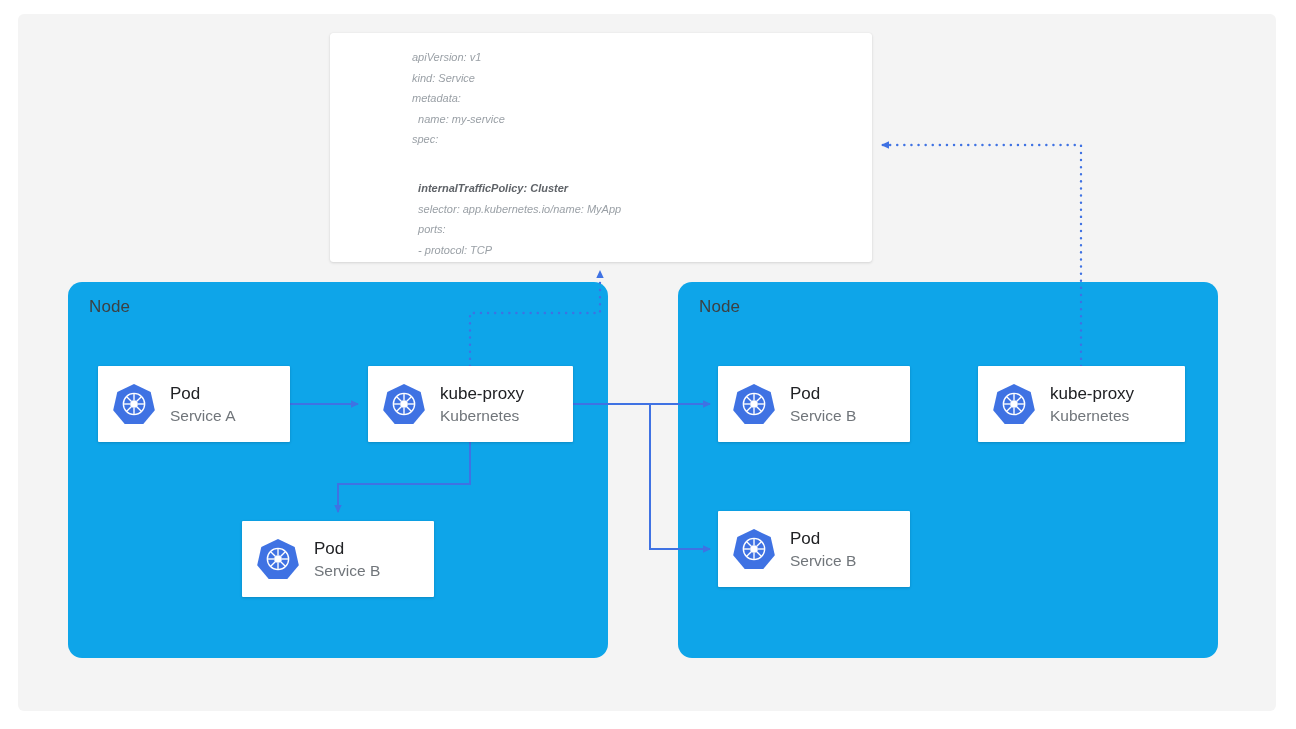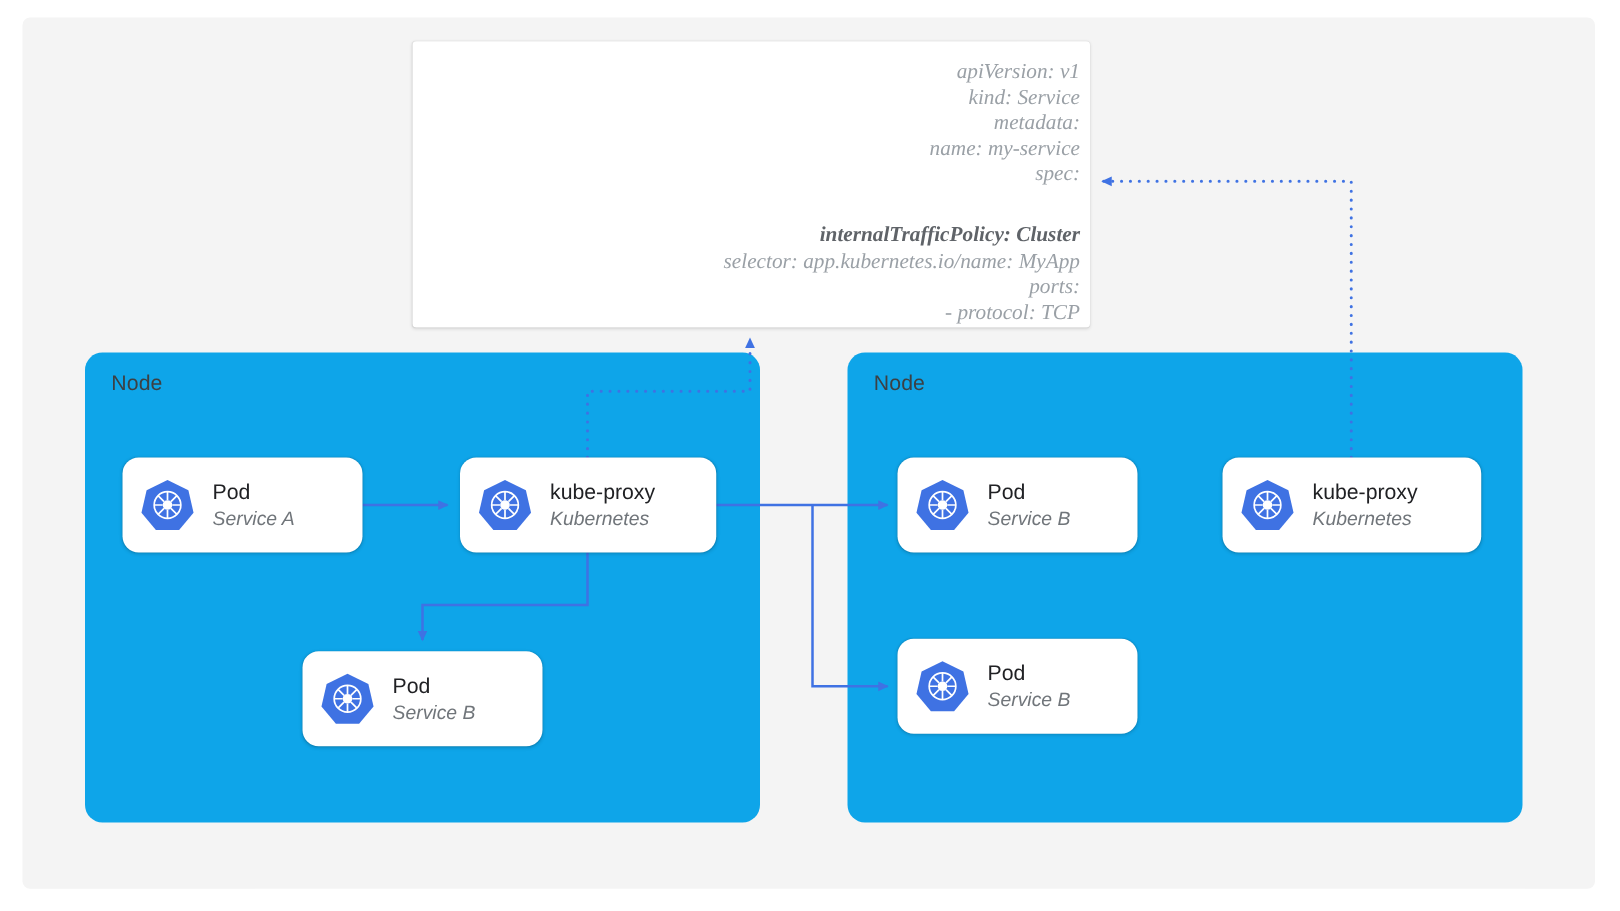--- a/index.html
+++ b/index.html
@@ -14,61 +14,60 @@
 
   
   .yaml-card{
     position:absolute;left:330px;top:33px;width:542px;height:229px;
     background:#ffffff;border-radius:3px;
     box-shadow:0 1px 3px rgba(0,0,0,.13),0 0 1px rgba(0,0,0,.10);
     overflow:hidden;
   }
   .yaml-body{
     position:absolute;left:82px;top:14px;right:8px;
-    font-family:Liberation Serif, serif;
+    font-family:Liberation Sans, sans-serif;
     font-style:italic;
-    font-size:17px;
+    font-size:11px;
     line-height:20.6px;
     color:#9aa0a6;
     white-space:pre;
-    text-align:right;
   }
   .yaml-line{white-space:pre;}
   .yaml-line.b{font-weight:bold;color:#5f6368;margin-top:28px;}
 
   
   .node-panel{
     position:absolute;background:#0ea5e9;border-radius:14px;
   }
   .node-panel.left{left:68px;top:282px;width:540px;height:376px;}
   .node-panel.right{left:678px;top:282px;width:540px;height:376px;}
   .node-label{
     position:absolute;left:21px;top:15px;
     font-size:17px;color:#3c4043;letter-spacing:.1px;
     font-family:"Liberation Sans",sans-serif;
   }
 
   
   .card{
-    position:absolute;background:#ffffff;border-radius:13px;
+    position:absolute;background:#ffffff;border-radius:1px;
     box-shadow:0 1px 3px rgba(0,0,0,.16),0 0 1px rgba(0,0,0,.10);
     display:flex;align-items:center;
   }
   .card .k8s-logo{
     flex:0 0 auto;width:44px;height:44px;margin-left:14px;margin-right:14px;
   }
   .card .k8s-logo svg{display:block;width:44px;height:44px;}
   .card-text{display:flex;flex-direction:column;justify-content:center;}
   .card-title{
     font-size:17px;color:#202124;line-height:21px;
     font-family:"Liberation Sans",sans-serif;white-space:nowrap;
   }
   .card-sub{
     font-size:15.5px;color:#70757a;line-height:21px;margin-top:1px;
-    font-family:"Liberation Sans",sans-serif;white-space:nowrap;font-style:italic;
+    font-family:"Liberation Sans",sans-serif;white-space:nowrap;
   }
 
   #card-pod-service-a   {left:98px; top:366px; width:192px;height:76px;}
   #card-kube-proxy-left {left:368px;top:366px; width:205px;height:76px;}
   #card-pod-service-b-left{left:242px;top:521px;width:192px;height:76px;}
   #card-pod-service-b-right-top{left:718px;top:366px;width:192px;height:76px;}
   #card-pod-service-b-right-bottom{left:718px;top:511px;width:192px;height:76px;}
   #card-kube-proxy-right{left:978px;top:366px;width:207px;height:76px;}
 
   

